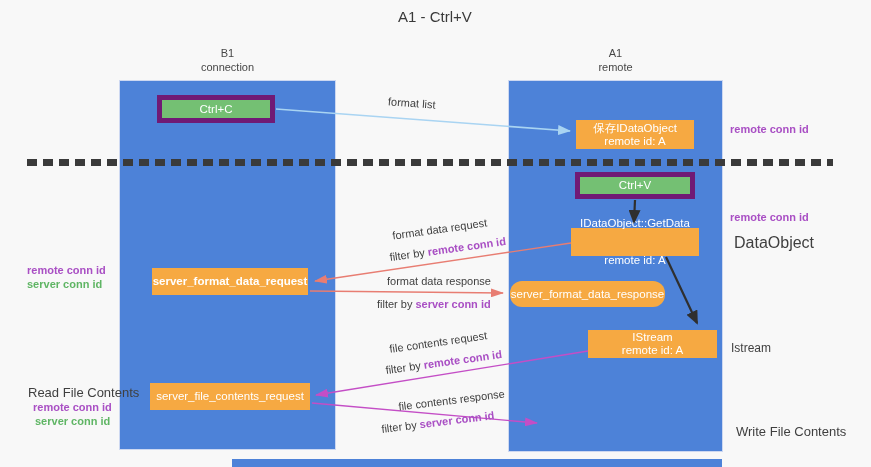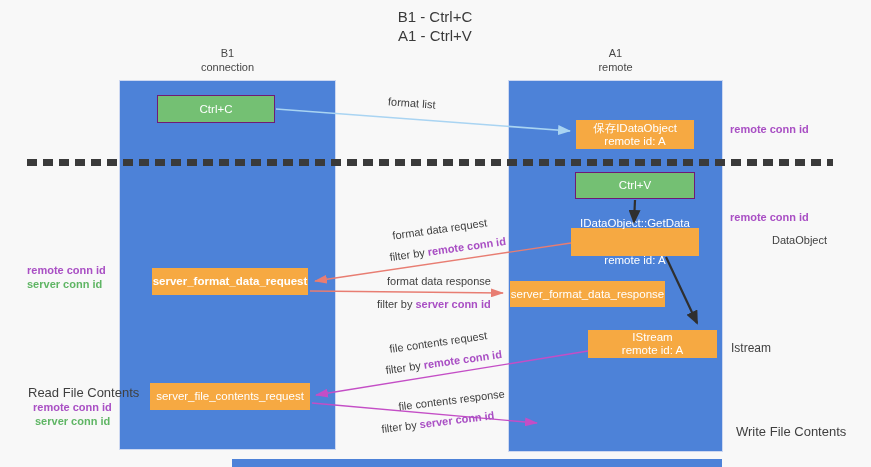--- a/index.html
+++ b/index.html
@@ -9,27 +9,27 @@
   .title{left:285px;top:7px;width:300px;text-align:center;font-size:15px;line-height:19px;color:#3a3a3a;}
   .lane-hd{top:46px;text-align:center;font-size:11px;line-height:14px;color:#474747;}
   .hd-left{left:119px;width:217px;}
   .hd-right{left:508px;width:215px;}
   .lane{background:#4d82d8;border:1px solid #cdd8f1;box-sizing:border-box;}
   .lane-l{left:119px;top:80px;width:217px;height:370px;}
   .lane-r{left:508px;top:80px;width:215px;height:372px;}
   .dash{left:27px;top:159px;width:806px;height:7px;background:repeating-linear-gradient(90deg,#3a3a3a 0 10px,transparent 10px 16px);}
   .box{display:flex;flex-direction:column;align-items:center;justify-content:center;color:#fff;font-size:11.5px;line-height:13px;text-align:center;box-sizing:border-box;z-index:4;}
   .orange{background:#f6a942;}
-  .green{background:#74c073;border:1px solid #701a75;}
+  .green{background:#74c073;border:5px solid #701a75;}
   .bx-ctrlc{left:157px;top:95px;width:118px;height:28px;}
   .bx-save{left:576px;top:120px;width:118px;height:29px;text-align:right;}
   .bx-ctrlv{left:575px;top:172px;width:120px;height:27px;}
   .bx-getdata{left:571px;top:228px;width:128px;height:28px;gap:24px;}
   .bx-fmtreq{left:152px;top:268px;width:156px;height:27px;font-weight:bold;}
-  .bx-fmtresp{left:510px;top:281px;width:155px;height:26px;}
+  .bx-fmtresp{left:510px;top:281px;width:155px;height:26px;border-radius:12px;}
   .bx-istream{left:588px;top:330px;width:129px;height:28px;}
   .bx-filereq{left:150px;top:383px;width:160px;height:27px;}
   .bx-fileresp{left:544px;top:417px;width:162px;height:26px;}
   .bottom-bar{left:232px;top:459px;width:490px;height:8px;background:#4d82d8;}
   svg.arrows{position:absolute;left:0;top:0;z-index:5;pointer-events:none;}
   .elbl{white-space:nowrap;font-size:11px;color:#3f3f3f;z-index:6;}
   .el-formatlist{left:388px;top:97px;transform:rotate(4deg);}
   .el-fdr{left:392px;top:223px;transform:rotate(-8deg);}
   .el-fdr-f{left:389px;top:243px;transform:rotate(-8deg);}
   .el-fdresp{left:387px;top:275px;}
@@ -42,32 +42,31 @@
   .greentx{color:#5fb564;font-weight:bold;}
   .slbl{white-space:nowrap;font-size:11px;z-index:6;}
   .plain{color:#3f3f3f;font-size:13px;font-weight:normal;}
   .sl-l-remote1{left:27px;top:264px;}
   .sl-l-server1{left:27px;top:278px;}
   .sl-readfile{left:28px;top:385px;}
   .sl-l-remote2{left:33px;top:401px;}
   .sl-l-server2{left:35px;top:415px;}
   .sl-r-remote1{left:730px;top:123px;}
   .sl-r-remote2{left:730px;top:211px;}
-  .sl-dataobj{left:772px;top:234px;font-size:11px;}
+  .sl-dataobj{left:734px;top:234px;font-size:16px;}
   .sl-istream{left:731px;top:341px;font-size:12px;}
   .sl-writefile{left:736px;top:424px;}
   .gap{margin-right:3px;}
 </style>
 </head>
 <body>
 
 <div class="canvas">
 
   <div class="abs title">
-    <div>B1 - Ctrl+C</div>
     <div>A1 - Ctrl+V</div>
   </div>
 
   <div class="abs lane-hd hd-left">
     <div>B1</div>
     <div>connection</div>
   </div>
   <div class="abs lane-hd hd-right">
     <div>A1</div>
     <div>remote</div>

